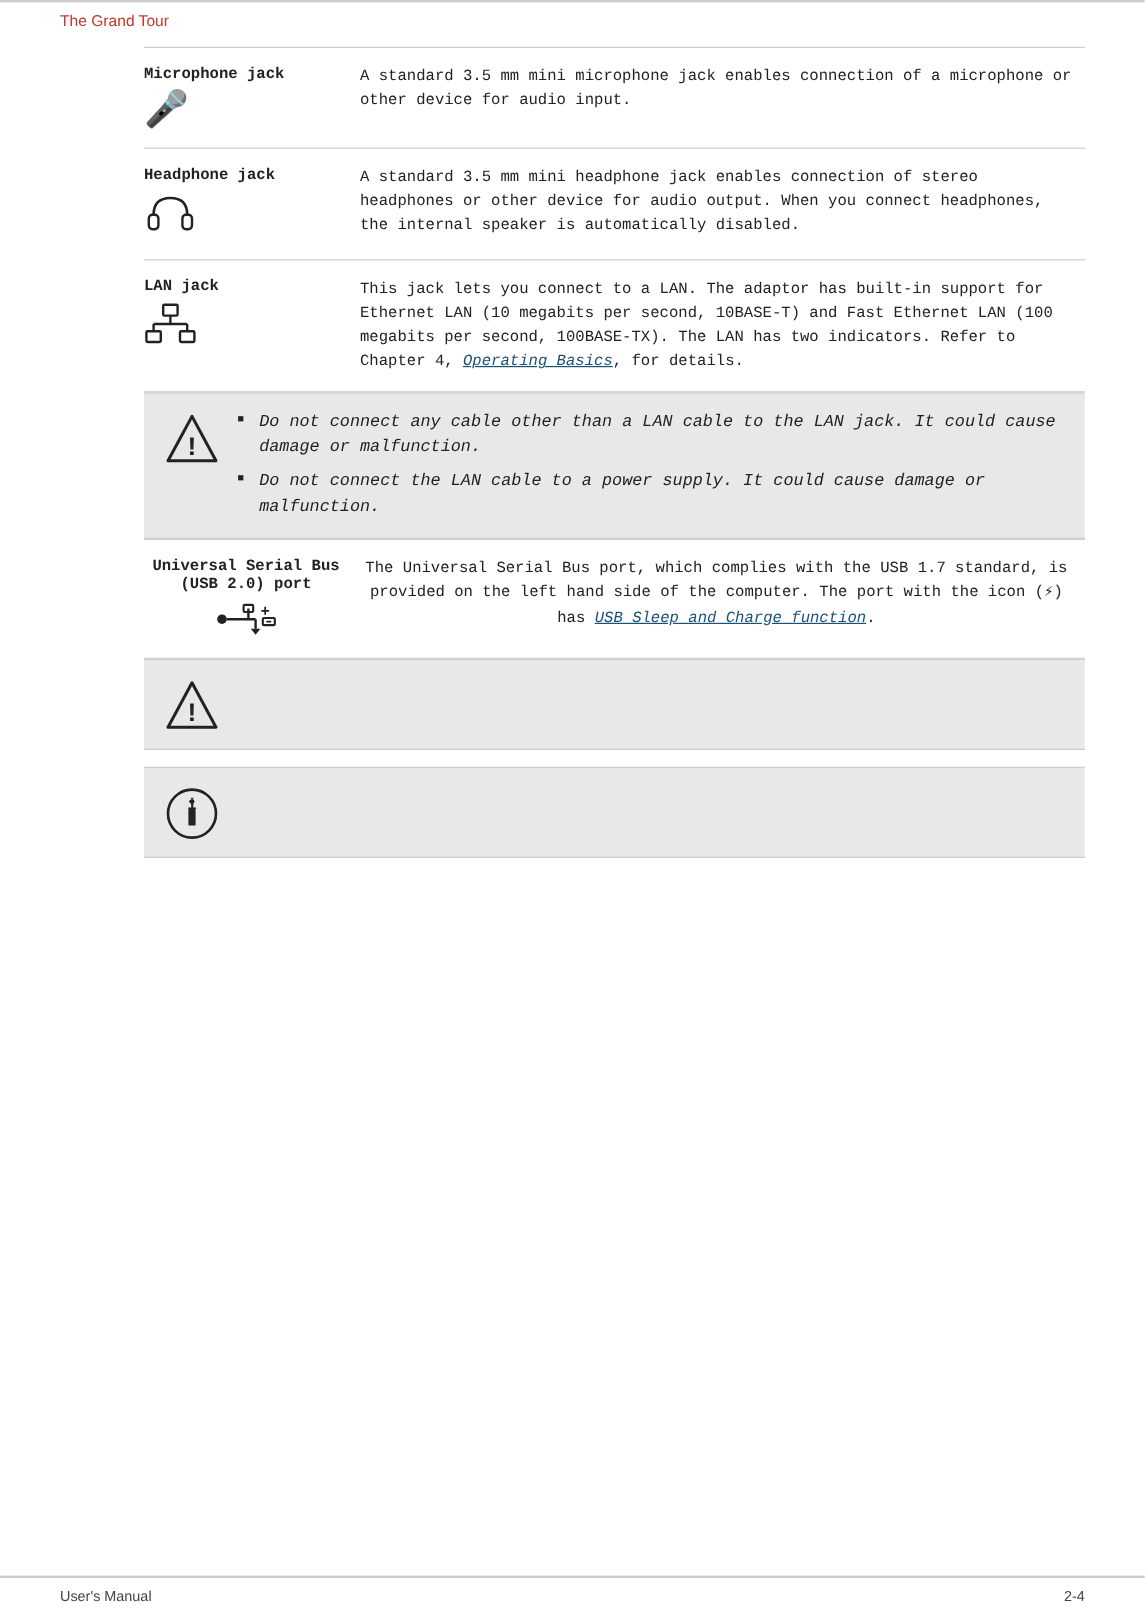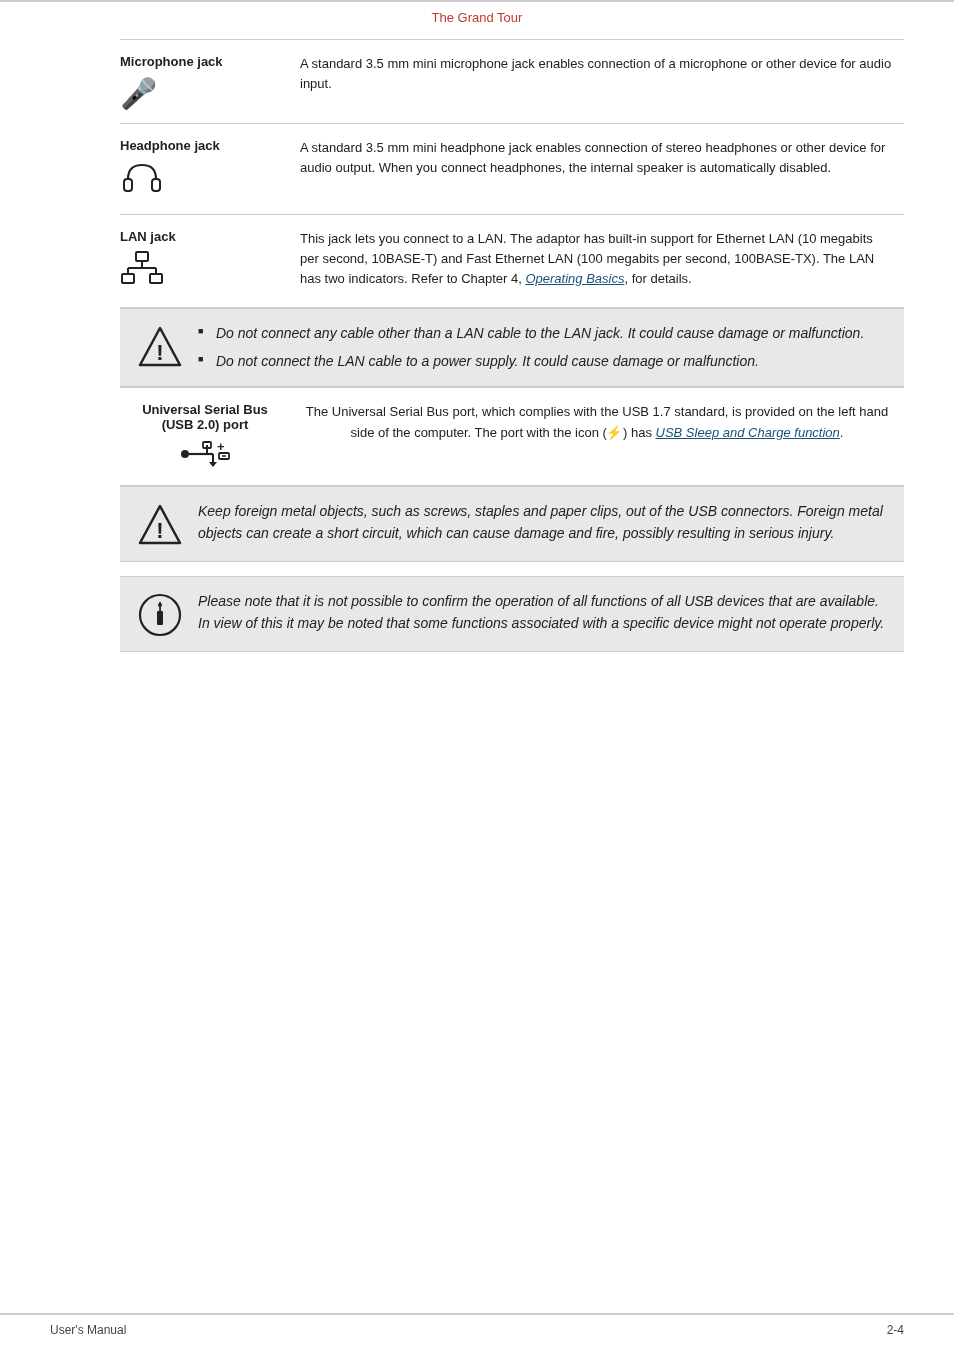--- a/index.html
+++ b/index.html
@@ -10,31 +10,32 @@
       background: #fff;
       width: 954px;
       min-height: 1351px;
       position: relative;
     }
 
     
     .page-header {
       border-top: 2px solid #ccc;
       display: flex;
-      justify-content: center;
+      justify-content: flex-start;
       padding: 8px 50px 4px 50px;
     }
     .page-header-title {
       color: #c0392b;
       font-size: 13px;
     }
 
     
     .content {
       padding: 10px 50px 30px 120px;
+      font-family: Liberation Mono, monospace;
     }
 
     
     .feature-table {
       width: 100%;
       border-collapse: collapse;
       margin-bottom: 0;
     }
     .feature-table td {
       padding: 14px 10px 14px 0;
@@ -267,37 +268,31 @@
     </tbody>
   </table>
 
   <div class="warning-box" style="margin-top: 0; border-top: 1px solid #ccc;">
     <div class="warning-icon-wrap">
       <svg class="triangle-icon" viewBox="0 0 44 44">
         <polygon points="22,3 42,40 2,40" fill="none" stroke="#222" stroke-width="2.5" stroke-linejoin="round"></polygon>
         <text x="22" y="35" text-anchor="middle" font-size="22" font-weight="bold" fill="#222">!</text>
       </svg>
     </div>
-    <div class="warning-content">
-      <span>Keep foreign metal objects, such as screws, staples and paper clips, out of the USB connectors. Foreign metal objects can create a short circuit, which can cause damage and fire, possibly resulting in serious injury.</span>
-    </div>
   </div>
 
   <div class="warning-box" style="margin-top: 14px; border-top: 1px solid #ccc;">
     <div class="warning-icon-wrap">
       <svg class="info-icon-circle" viewBox="0 0 44 44">
         <circle cx="22" cy="22" r="20" fill="none" stroke="#222" stroke-width="2.2"></circle>
         <text x="22" y="18" text-anchor="middle" font-size="13" font-weight="bold" fill="#222">i</text>
         <circle cx="22" cy="12" r="2" fill="#222"></circle>
         <rect x="19" y="18" width="6" height="14" rx="1" fill="#222"></rect>
       </svg>
     </div>
-    <div class="warning-content">
-      <span>Please note that it is not possible to confirm the operation of all functions of all USB devices that are available. In view of this it may be noted that some functions associated with a specific device might not operate properly.</span>
-    </div>
   </div>
 
 </div>
 
 <div class="page-footer">
   <span>User's Manual</span>
   <span>2-4</span>
 </div>
 
 </body></html>

